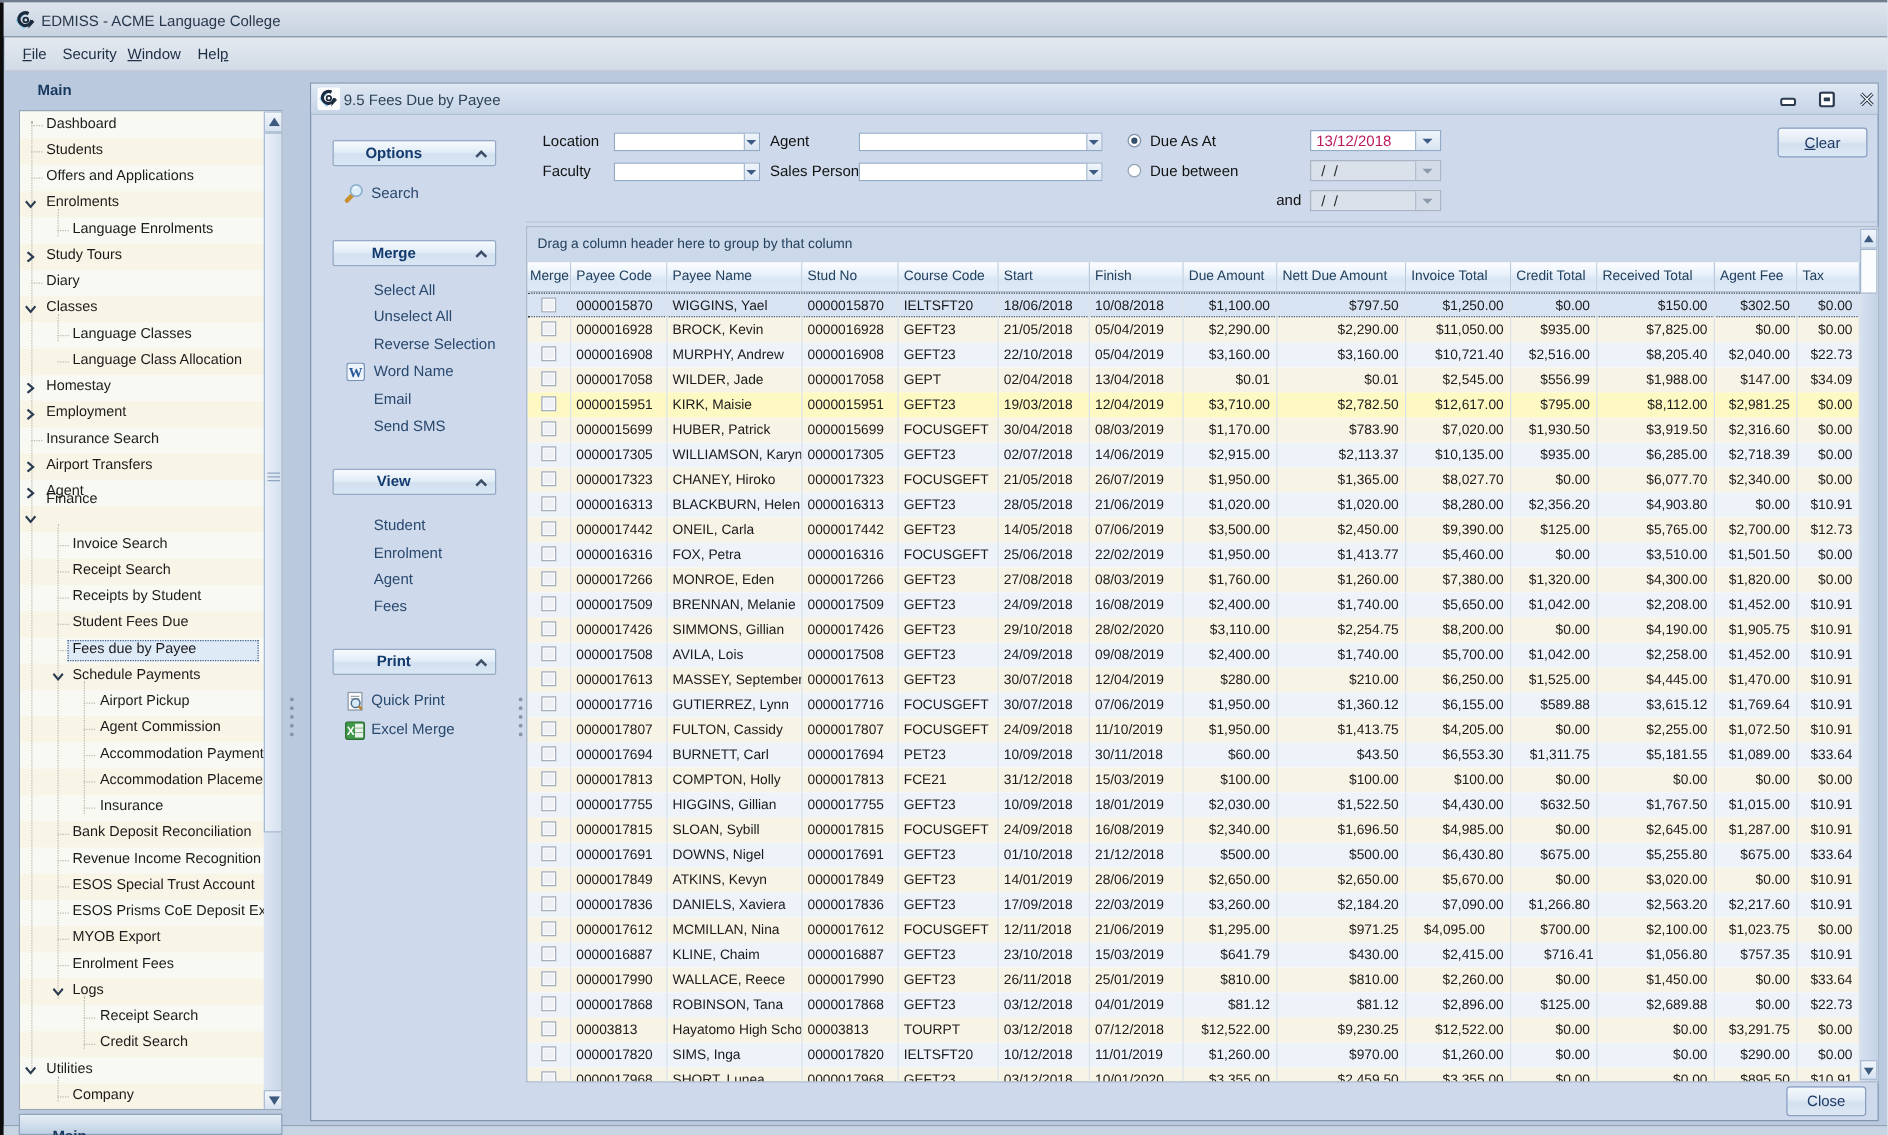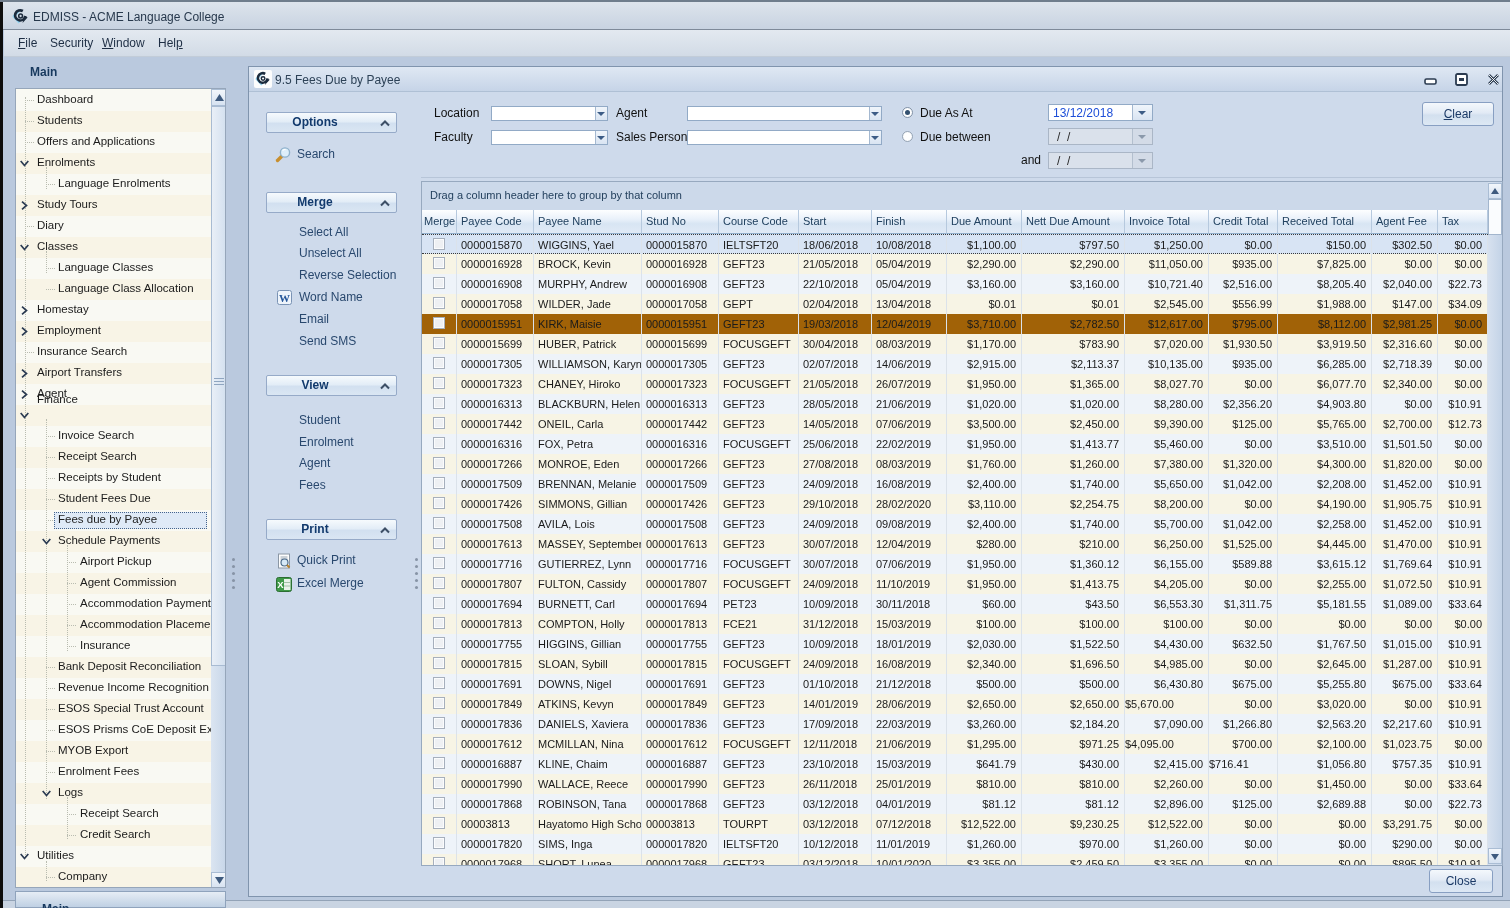--- a/index.html
+++ b/index.html
@@ -240,21 +240,21 @@
 <div class="abs" style="left:902px;top:107px;width:11px;height:11px;border-radius:50%;background:radial-gradient(#fff 55%,#dfe7f0);border:1px solid #8494a8"></div>
 <div class="abs" style="left:905px;top:110px;width:5px;height:5px;border-radius:50%;background:#33506f"></div>
 <div class="abs" style="left:902px;top:131px;width:11px;height:11px;border-radius:50%;background:radial-gradient(#fff 55%,#dfe7f0);border:1px solid #97a5b5"></div>
 <div class="abs flabel" style="left:920px;top:106px">Due As At</div>
 <div class="abs flabel" style="left:920px;top:130px">Due between</div>
 <div class="abs flabel" style="left:1021px;top:153px">and</div>
 <div class="abs combo" style="left:1048px;top:104px;width:105px;height:17px">
     <div class="btn" style="width:20px"></div>
     <div class="tri" style="right:6px;top:6px"></div>
   </div>
-<div class="abs" style="left:1053px;top:106px;font-size:12px;color:#1d4ed8">13/12/2018</div>
+<div class="abs" style="left:1053px;top:106px;font-size:12px;color:#be185d">13/12/2018</div>
 <div class="abs" style="left:1048px;top:128px;width:105px;height:17px;background:#dae1eb;border:1px solid #aab6c6">
     <div class="abs" style="right:0;top:0;width:20px;height:15px;border-left:1px solid #b3bfce;background:#d3dbe7"></div>
     <div class="tri" style="right:6px;top:6px;border-top-color:#8b99ab"></div>
   </div>
 <div class="abs" style="left:1057px;top:130px;font-size:12px;color:#2a2a2a">/&nbsp;&nbsp;/</div>
 <div class="abs" style="left:1048px;top:152px;width:105px;height:17px;background:#dae1eb;border:1px solid #aab6c6">
     <div class="abs" style="right:0;top:0;width:20px;height:15px;border-left:1px solid #b3bfce;background:#d3dbe7"></div>
     <div class="tri" style="right:6px;top:6px;border-top-color:#8b99ab"></div>
   </div>
 <div class="abs" style="left:1057px;top:154px;font-size:12px;color:#2a2a2a">/&nbsp;&nbsp;/</div>
@@ -385,21 +385,21 @@
 <div class="cell" style="width:73px;text-align:left;padding-left:4px">02/04/2018</div>
 <div class="cell" style="width:75px;text-align:left;padding-left:4px">13/04/2018</div>
 <div class="cell" style="width:75px;text-align:right;padding-right:5px">$0.01</div>
 <div class="cell" style="width:103px;text-align:right;padding-right:5px">$0.01</div>
 <div class="cell" style="width:84px;text-align:right;padding-right:5px">$2,545.00</div>
 <div class="cell" style="width:69px;text-align:right;padding-right:5px">$556.99</div>
 <div class="cell" style="width:94px;text-align:right;padding-right:5px">$1,988.00</div>
 <div class="cell" style="width:66px;text-align:right;padding-right:5px">$147.00</div>
 <div class="cell" style="width:50px;text-align:right;padding-right:5px">$34.09</div>
 </div>
-<div class="abs" style="left:0;top:132px;width:1066px;height:20px;background:#a16207;white-space:nowrap;font-size:0;">
+<div class="abs" style="left:0;top:132px;width:1066px;height:20px;background:#fef9c3;white-space:nowrap;font-size:0;">
 <div class="cell" style="width:35px;text-align:center"><span class="cb"></span></div>
 <div class="cell" style="width:77px;text-align:left;padding-left:4px">0000015951</div>
 <div class="cell" style="width:108px;text-align:left;padding-left:4px">KIRK, Maisie</div>
 <div class="cell" style="width:77px;text-align:left;padding-left:4px">0000015951</div>
 <div class="cell" style="width:80px;text-align:left;padding-left:4px">GEFT23</div>
 <div class="cell" style="width:73px;text-align:left;padding-left:4px">19/03/2018</div>
 <div class="cell" style="width:75px;text-align:left;padding-left:4px">12/04/2019</div>
 <div class="cell" style="width:75px;text-align:right;padding-right:5px">$3,710.00</div>
 <div class="cell" style="width:103px;text-align:right;padding-right:5px">$2,782.50</div>
 <div class="cell" style="width:84px;text-align:right;padding-right:5px">$12,617.00</div>
@@ -699,21 +699,21 @@
 <div class="abs" style="left:0;top:512px;width:1066px;height:20px;background:#f7f4e5;white-space:nowrap;font-size:0;">
 <div class="cell" style="width:35px;text-align:center"><span class="cb"></span></div>
 <div class="cell" style="width:77px;text-align:left;padding-left:4px">0000017849</div>
 <div class="cell" style="width:108px;text-align:left;padding-left:4px">ATKINS, Kevyn</div>
 <div class="cell" style="width:77px;text-align:left;padding-left:4px">0000017849</div>
 <div class="cell" style="width:80px;text-align:left;padding-left:4px">GEFT23</div>
 <div class="cell" style="width:73px;text-align:left;padding-left:4px">14/01/2019</div>
 <div class="cell" style="width:75px;text-align:left;padding-left:4px">28/06/2019</div>
 <div class="cell" style="width:75px;text-align:right;padding-right:5px">$2,650.00</div>
 <div class="cell" style="width:103px;text-align:right;padding-right:5px">$2,650.00</div>
-<div class="cell" style="width:84px;padding-right:5px">$5,670.00</div>
+<div class="cell" style="width:84px;text-align:right;padding-right:5px">$5,670.00</div>
 <div class="cell" style="width:69px;text-align:right;padding-right:5px">$0.00</div>
 <div class="cell" style="width:94px;text-align:right;padding-right:5px">$3,020.00</div>
 <div class="cell" style="width:66px;text-align:right;padding-right:5px">$0.00</div>
 <div class="cell" style="width:50px;text-align:right;padding-right:5px">$10.91</div>
 </div>
 <div class="abs" style="left:0;top:532px;width:1066px;height:20px;background:#eef3f9;white-space:nowrap;font-size:0;">
 <div class="cell" style="width:35px;text-align:center"><span class="cb"></span></div>
 <div class="cell" style="width:77px;text-align:left;padding-left:4px">0000017836</div>
 <div class="cell" style="width:108px;text-align:left;padding-left:4px">DANIELS, Xaviera</div>
 <div class="cell" style="width:77px;text-align:left;padding-left:4px">0000017836</div>
@@ -731,38 +731,38 @@
 <div class="abs" style="left:0;top:552px;width:1066px;height:20px;background:#f7f4e5;white-space:nowrap;font-size:0;">
 <div class="cell" style="width:35px;text-align:center"><span class="cb"></span></div>
 <div class="cell" style="width:77px;text-align:left;padding-left:4px">0000017612</div>
 <div class="cell" style="width:108px;text-align:left;padding-left:4px">MCMILLAN, Nina</div>
 <div class="cell" style="width:77px;text-align:left;padding-left:4px">0000017612</div>
 <div class="cell" style="width:80px;text-align:left;padding-left:4px">FOCUSGEFT</div>
 <div class="cell" style="width:73px;text-align:left;padding-left:4px">12/11/2018</div>
 <div class="cell" style="width:75px;text-align:left;padding-left:4px">21/06/2019</div>
 <div class="cell" style="width:75px;text-align:right;padding-right:5px">$1,295.00</div>
 <div class="cell" style="width:103px;text-align:right;padding-right:5px">$971.25</div>
-<div class="cell" style="width:84px;padding-right:20px">$4,095.00</div>
+<div class="cell" style="width:84px;text-align:right;padding-right:20px">$4,095.00</div>
 <div class="cell" style="width:69px;text-align:right;padding-right:5px">$700.00</div>
 <div class="cell" style="width:94px;text-align:right;padding-right:5px">$2,100.00</div>
 <div class="cell" style="width:66px;text-align:right;padding-right:5px">$1,023.75</div>
 <div class="cell" style="width:50px;text-align:right;padding-right:5px">$0.00</div>
 </div>
 <div class="abs" style="left:0;top:572px;width:1066px;height:20px;background:#eef3f9;white-space:nowrap;font-size:0;">
 <div class="cell" style="width:35px;text-align:center"><span class="cb"></span></div>
 <div class="cell" style="width:77px;text-align:left;padding-left:4px">0000016887</div>
 <div class="cell" style="width:108px;text-align:left;padding-left:4px">KLINE, Chaim</div>
 <div class="cell" style="width:77px;text-align:left;padding-left:4px">0000016887</div>
 <div class="cell" style="width:80px;text-align:left;padding-left:4px">GEFT23</div>
 <div class="cell" style="width:73px;text-align:left;padding-left:4px">23/10/2018</div>
 <div class="cell" style="width:75px;text-align:left;padding-left:4px">15/03/2019</div>
 <div class="cell" style="width:75px;text-align:right;padding-right:5px">$641.79</div>
 <div class="cell" style="width:103px;text-align:right;padding-right:5px">$430.00</div>
 <div class="cell" style="width:84px;text-align:right;padding-right:5px">$2,415.00</div>
-<div class="cell" style="width:69px;text-align:left;padding-right:21px">$716.41</div>
+<div class="cell" style="width:69px;text-align:right;padding-right:2px">$716.41</div>
 <div class="cell" style="width:94px;text-align:right;padding-right:5px">$1,056.80</div>
 <div class="cell" style="width:66px;text-align:right;padding-right:5px">$757.35</div>
 <div class="cell" style="width:50px;text-align:right;padding-right:5px">$10.91</div>
 </div>
 <div class="abs" style="left:0;top:592px;width:1066px;height:20px;background:#f7f4e5;white-space:nowrap;font-size:0;">
 <div class="cell" style="width:35px;text-align:center"><span class="cb"></span></div>
 <div class="cell" style="width:77px;text-align:left;padding-left:4px">0000017990</div>
 <div class="cell" style="width:108px;text-align:left;padding-left:4px">WALLACE, Reece</div>
 <div class="cell" style="width:77px;text-align:left;padding-left:4px">0000017990</div>
 <div class="cell" style="width:80px;text-align:left;padding-left:4px">GEFT23</div>

